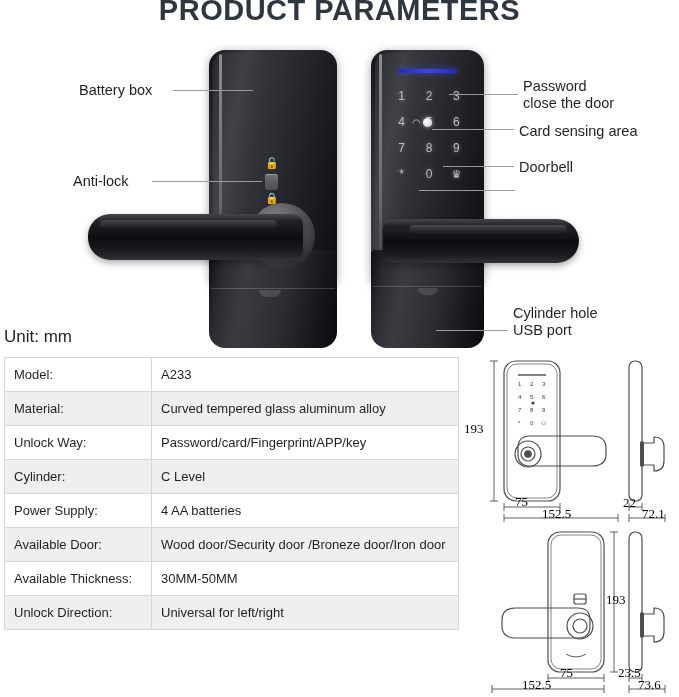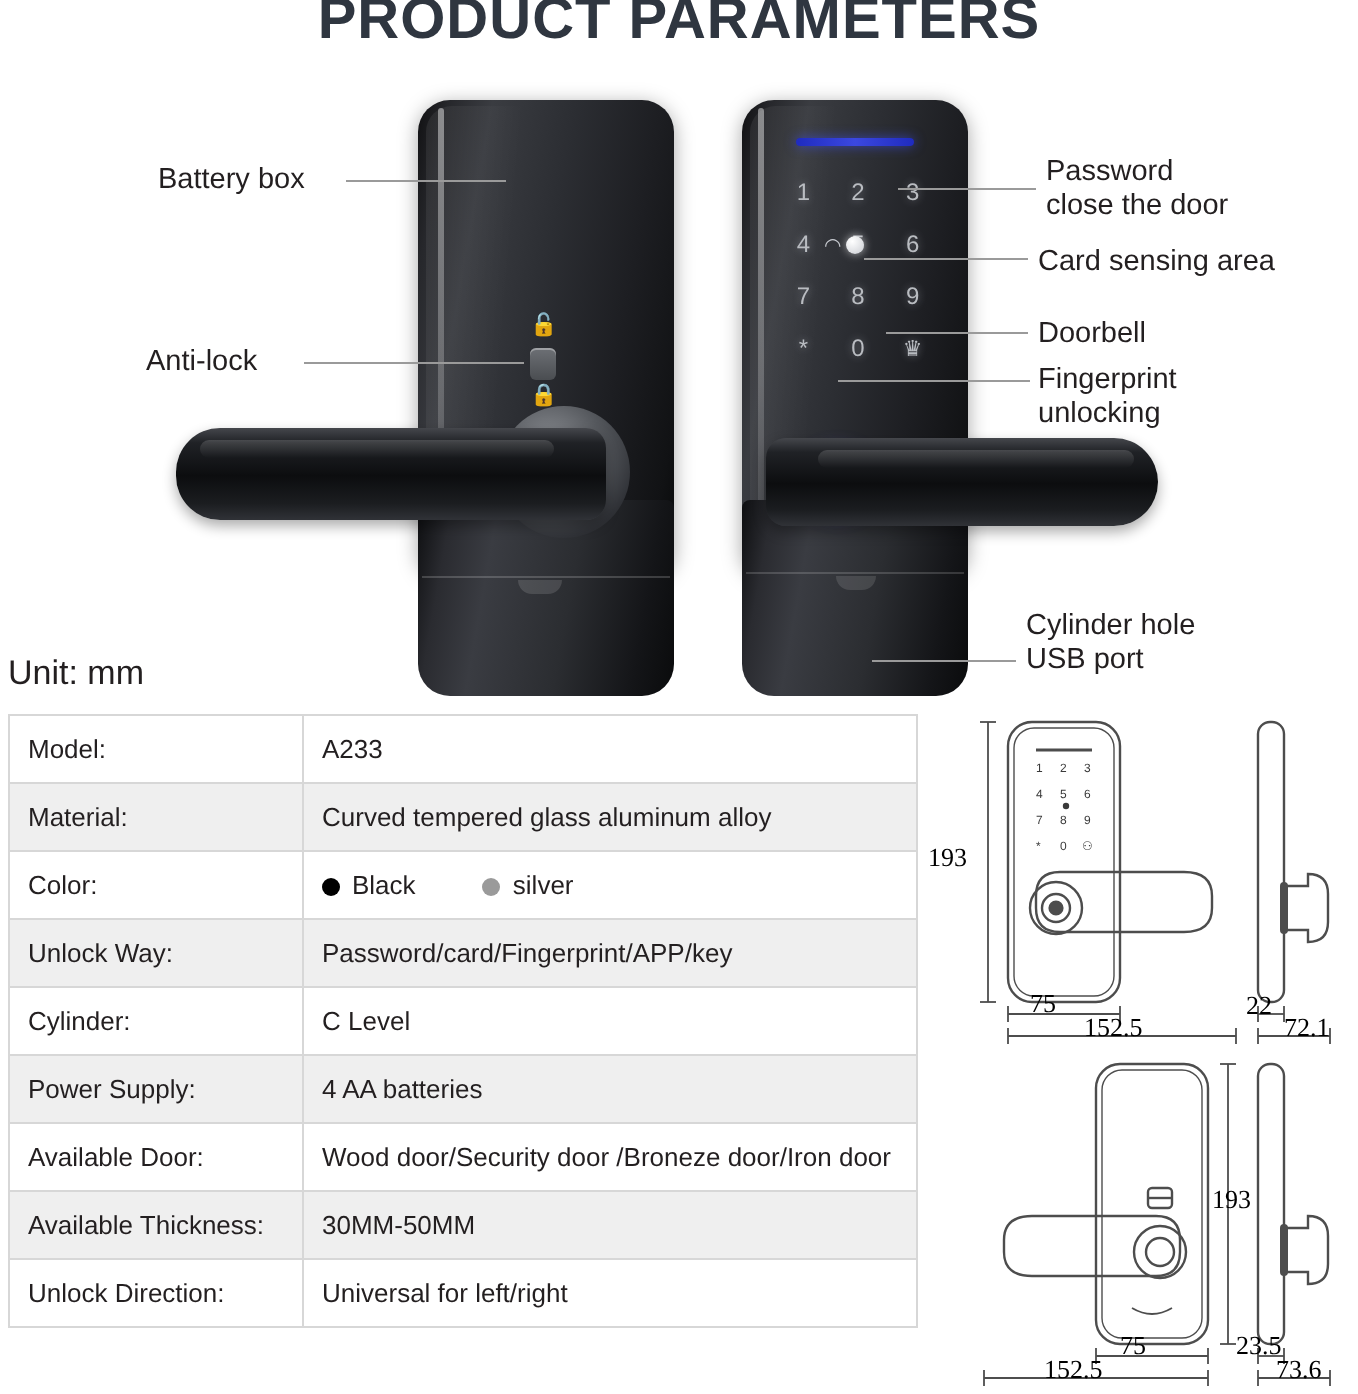--- a/index.html
+++ b/index.html
@@ -252,46 +252,37 @@
   <div class="callout" style="left:523px; top:78px;">Password
 close the door</div>
 
   <div class="lead" style="left:432px; top:129px; width:82px;"></div>
   <div class="callout" style="left:519px; top:123px;">Card sensing area</div>
 
   <div class="lead" style="left:443px; top:166px; width:71px;"></div>
   <div class="callout" style="left:519px; top:159px;">Doorbell</div>
 
   <div class="lead" style="left:419px; top:190px; width:96px;"></div>
-  <div class="callout" style="left:519px; top:182px;">Fingerprint
-unlocking</div>
 
   <div class="callout" style="left:513px; top:305px;">Cylinder hole</div>
   <div class="lead" style="left:436px; top:330px; width:72px;"></div>
   <div class="callout" style="left:513px; top:322px;">USB port</div>
 </div>
 
 <div class="unit-label">Unit: mm</div>
 
 <table class="spec-table">
   <tbody>
     <tr>
       <td class="k">Model:</td>
       <td>A233</td>
     </tr>
     <tr>
       <td class="k">Material:</td>
       <td>Curved tempered glass aluminum alloy</td>
-    </tr>
-    <tr>
-      <td class="k">Color:</td>
-      <td>
-        <span class="color-opt"><span class="swatch sw-black"></span><span>Black</span></span>
-        <span class="color-opt"><span class="swatch sw-silver"></span><span>silver</span></span>
-      </td>
     </tr>
     <tr>
       <td class="k">Unlock Way:</td>
       <td>Password/card/Fingerprint/APP/key</td>
     </tr>
     <tr>
       <td class="k">Cylinder:</td>
       <td>C Level</td>
     </tr>
     <tr>

